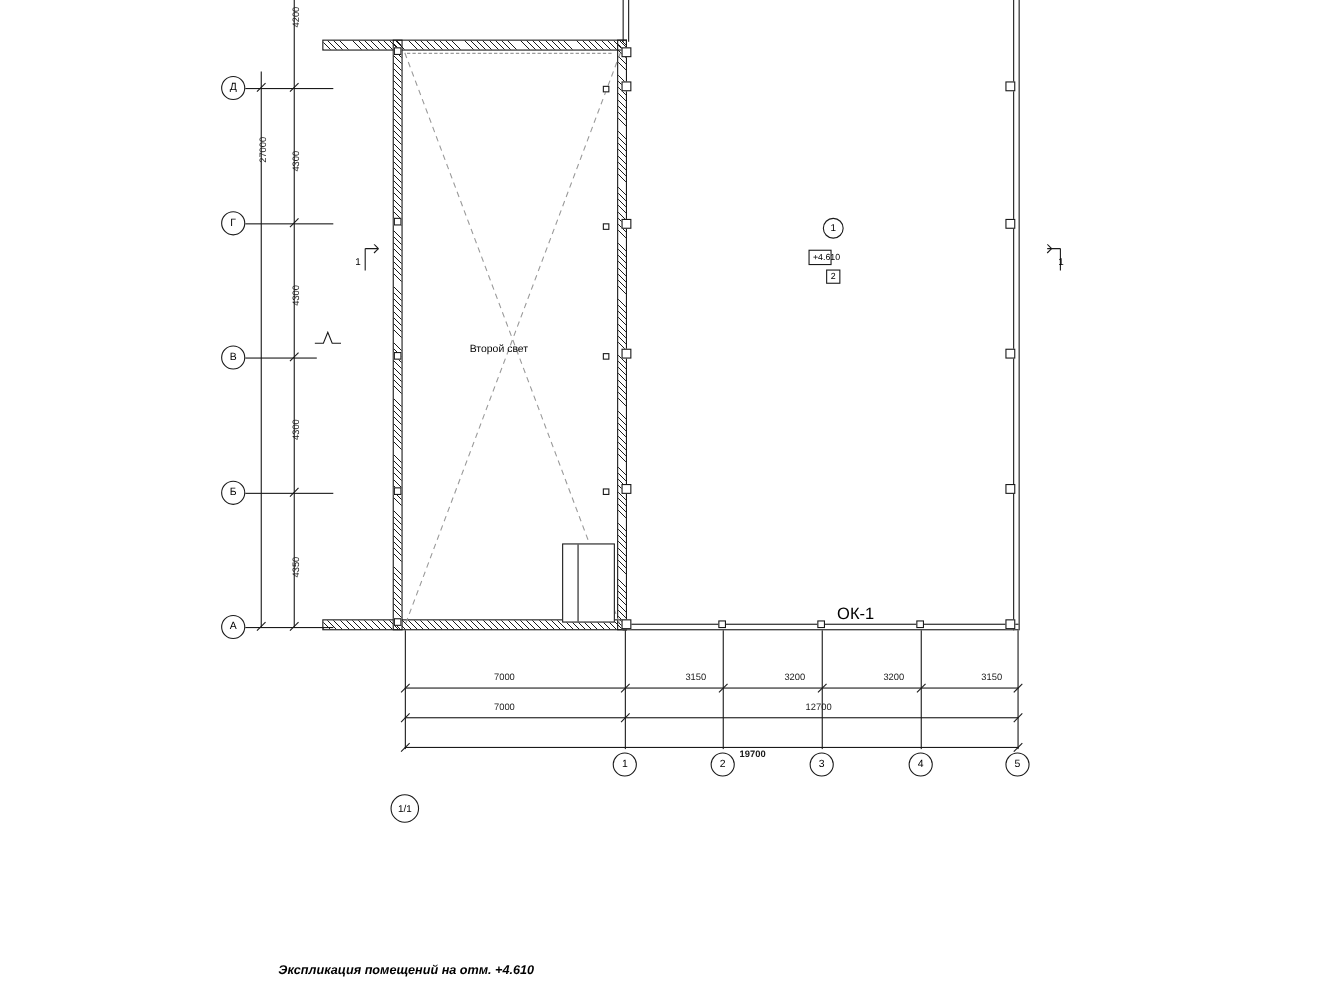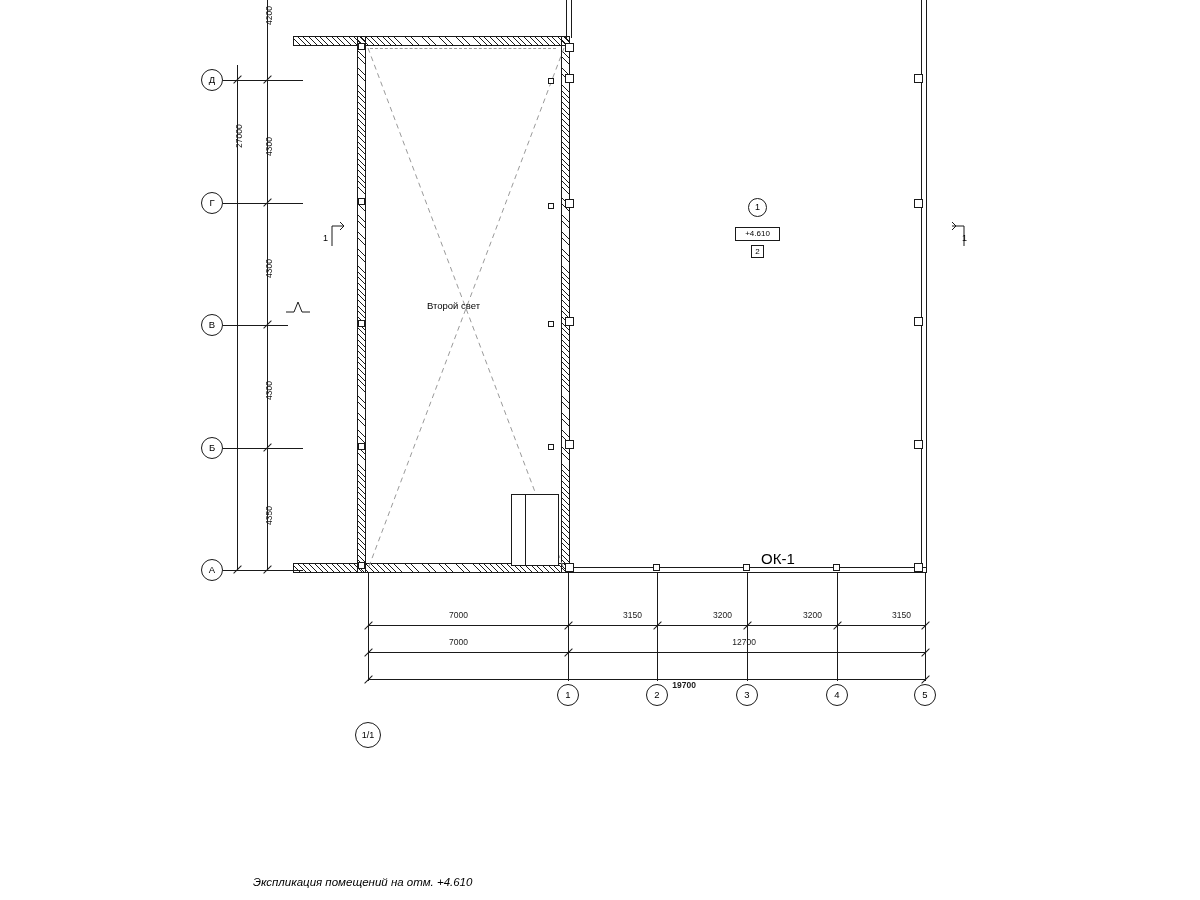--- a/index.html
+++ b/index.html
@@ -146,21 +146,21 @@
 
   
   .sect-label {
     position: absolute;
     font-size: 9px;
   }
 
   .title {
     position: absolute;
     font-style: italic;
-    font-weight: normal;
+    font-weight: bold;
     font-size: 11.5px;
     color: #000;
     white-space: nowrap;
   }
 
   .second-light {
     position: absolute;
     font-size: 9.5px;
     color: #000;
     white-space: nowrap;
@@ -219,25 +219,25 @@
   <div class="col-sq" style="left:653px; top:564px; width:7px; height:7px;"></div>
   <div class="col-sq" style="left:743px; top:564px; width:7px; height:7px;"></div>
   <div class="col-sq" style="left:833px; top:564px; width:7px; height:7px;"></div>
 
   <div class="col-sq" style="left:914px; top:74px; width:9px; height:9px;"></div>
   <div class="col-sq" style="left:914px; top:199px; width:9px; height:9px;"></div>
   <div class="col-sq" style="left:914px; top:317px; width:9px; height:9px;"></div>
   <div class="col-sq" style="left:914px; top:440px; width:9px; height:9px;"></div>
   <div class="col-sq" style="left:914px; top:563px; width:9px; height:9px;"></div>
 
-  <div class="second-light" style="left:383px; top:300px;padding-left:44px;">Второй свет</div>
+  <div class="second-light" style="left:383px; top:312px;padding-left:44px;">Второй свет</div>
 
   <div class="room-num" style="left:748px; top:198px;">1</div>
 
-  <div class="elev-box" style="left:735px; top:227px; width:45px;">+4.610</div>
+  <div class="elev-box" style="left:735px; top:227px; width:21px;">+4.610</div>
 
   <div class="sq-num" style="left:751px; top:245px; width:13px; height:13px; line-height:11px;">2</div>
 
   <div class="lbl" style="left:761px; top:550px;">ОК-1</div>
 
   <svg class="abs" style="left:318px; top:222px; width:28px; height:30px;" viewBox="0 0 28 30">
     <line x1="14" y1="4" x2="26" y2="4" stroke="#1a1a1a" stroke-width="1"></line>
     <line x1="22" y1="0" x2="26" y2="4" stroke="#1a1a1a" stroke-width="1"></line>
     <line x1="22" y1="8" x2="26" y2="4" stroke="#1a1a1a" stroke-width="1"></line>
     <line x1="14" y1="4" x2="14" y2="24" stroke="#1a1a1a" stroke-width="1"></line>

